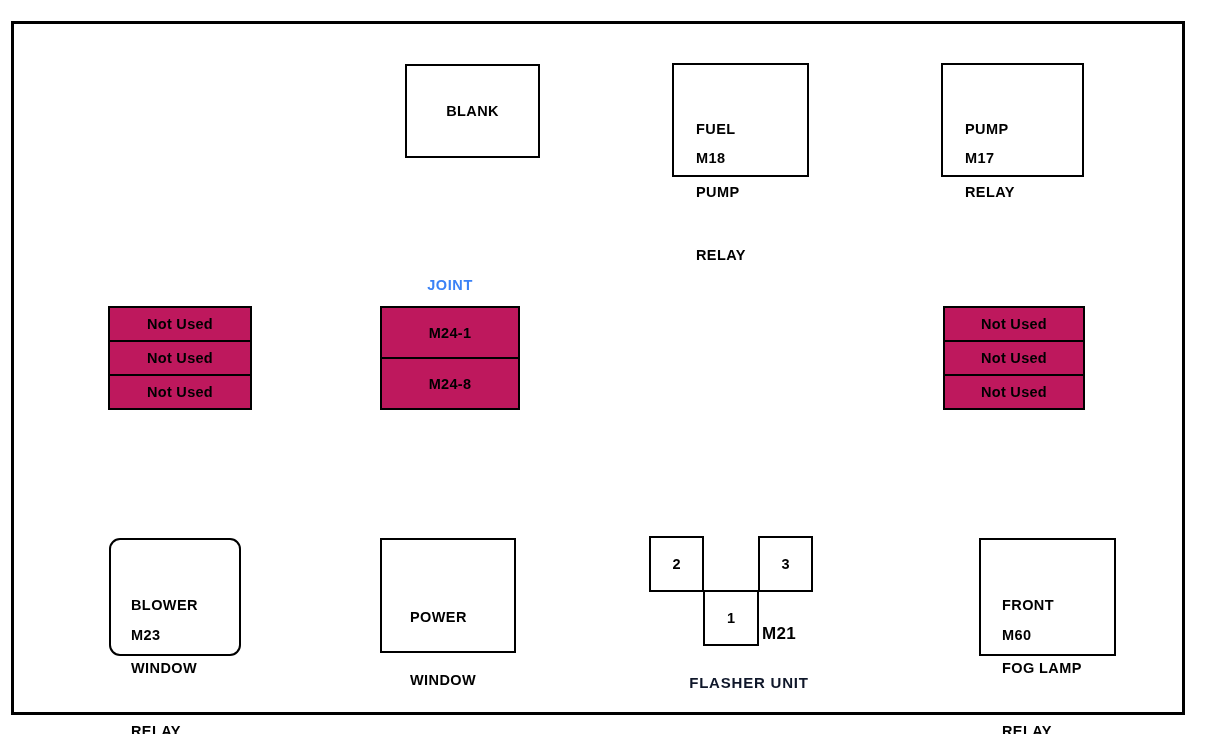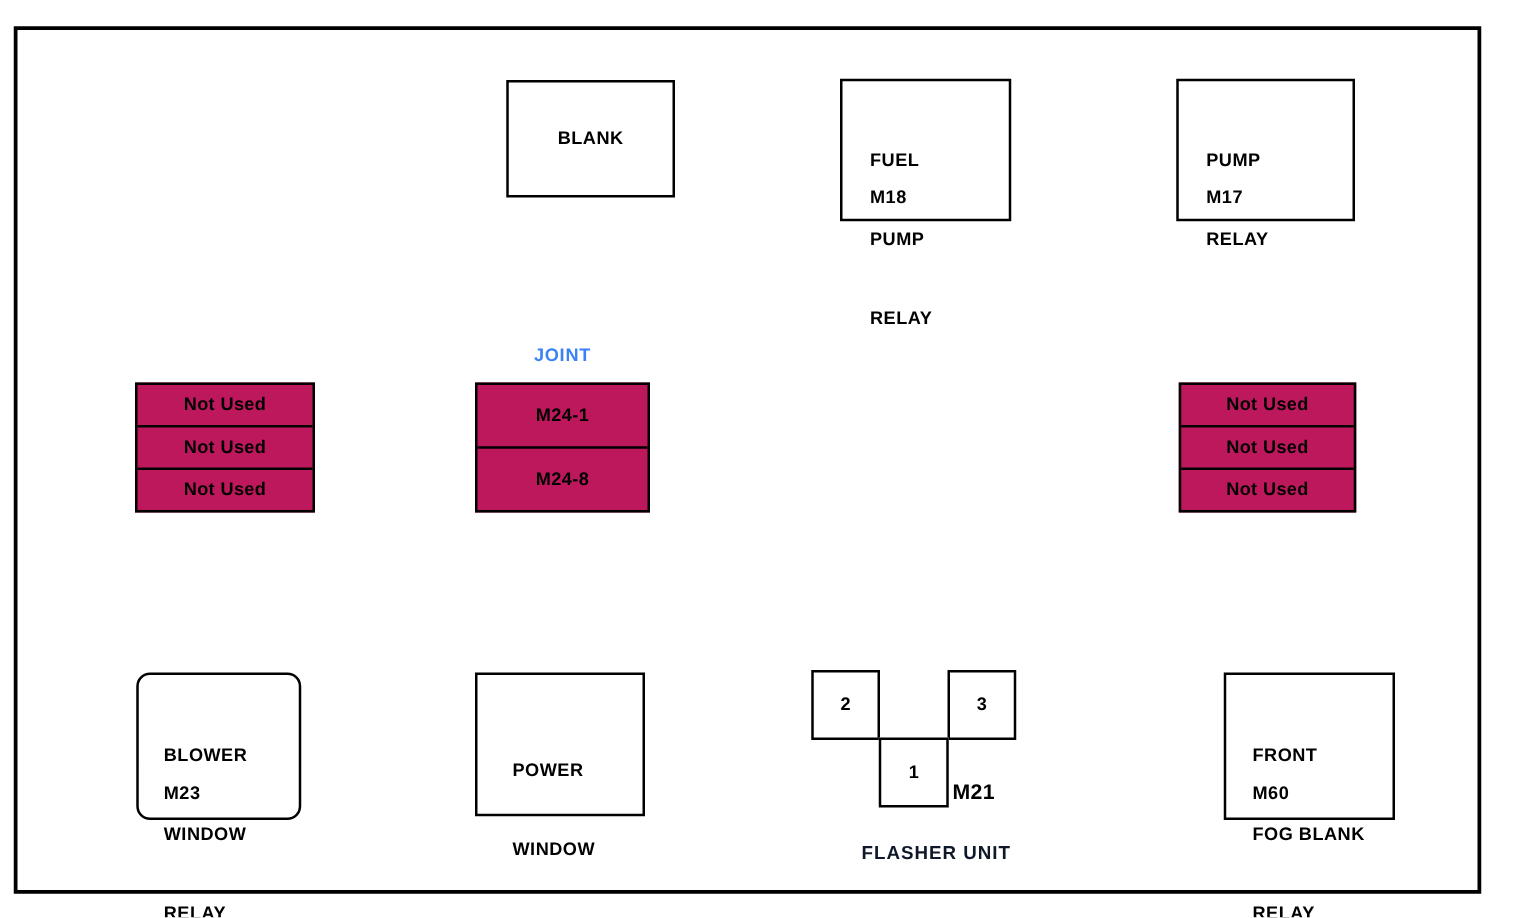--- a/index.html
+++ b/index.html
@@ -202,20 +202,20 @@
       <div class="flasher-cell" style="left:689px; top:566px; width:56px; height:56px;">
         <span>1</span>
       </div>
       <div class="flasher-code" style="left:748px; top:600px;">M21</div>
       <div class="flasher-title" style="left:615px; top:650px; width:240px;">FLASHER UNIT</div>
     </div>
 
     <div class="relay-box" style="left:929px; top:514px; width:137px; height:118px;margin-left:36px;">
       <div class="relay-lines" style="left:21px; top:13px;">
         <div>FRONT</div>
-        <div>FOG BLANK</div>
+        <div>FOG LAMP</div>
         <div>RELAY</div>
       </div>
       <div class="relay-code" style="left:21px; top:85px;">M60</div>
     </div>
 
   </div>
 </div>
 
 </body></html>

